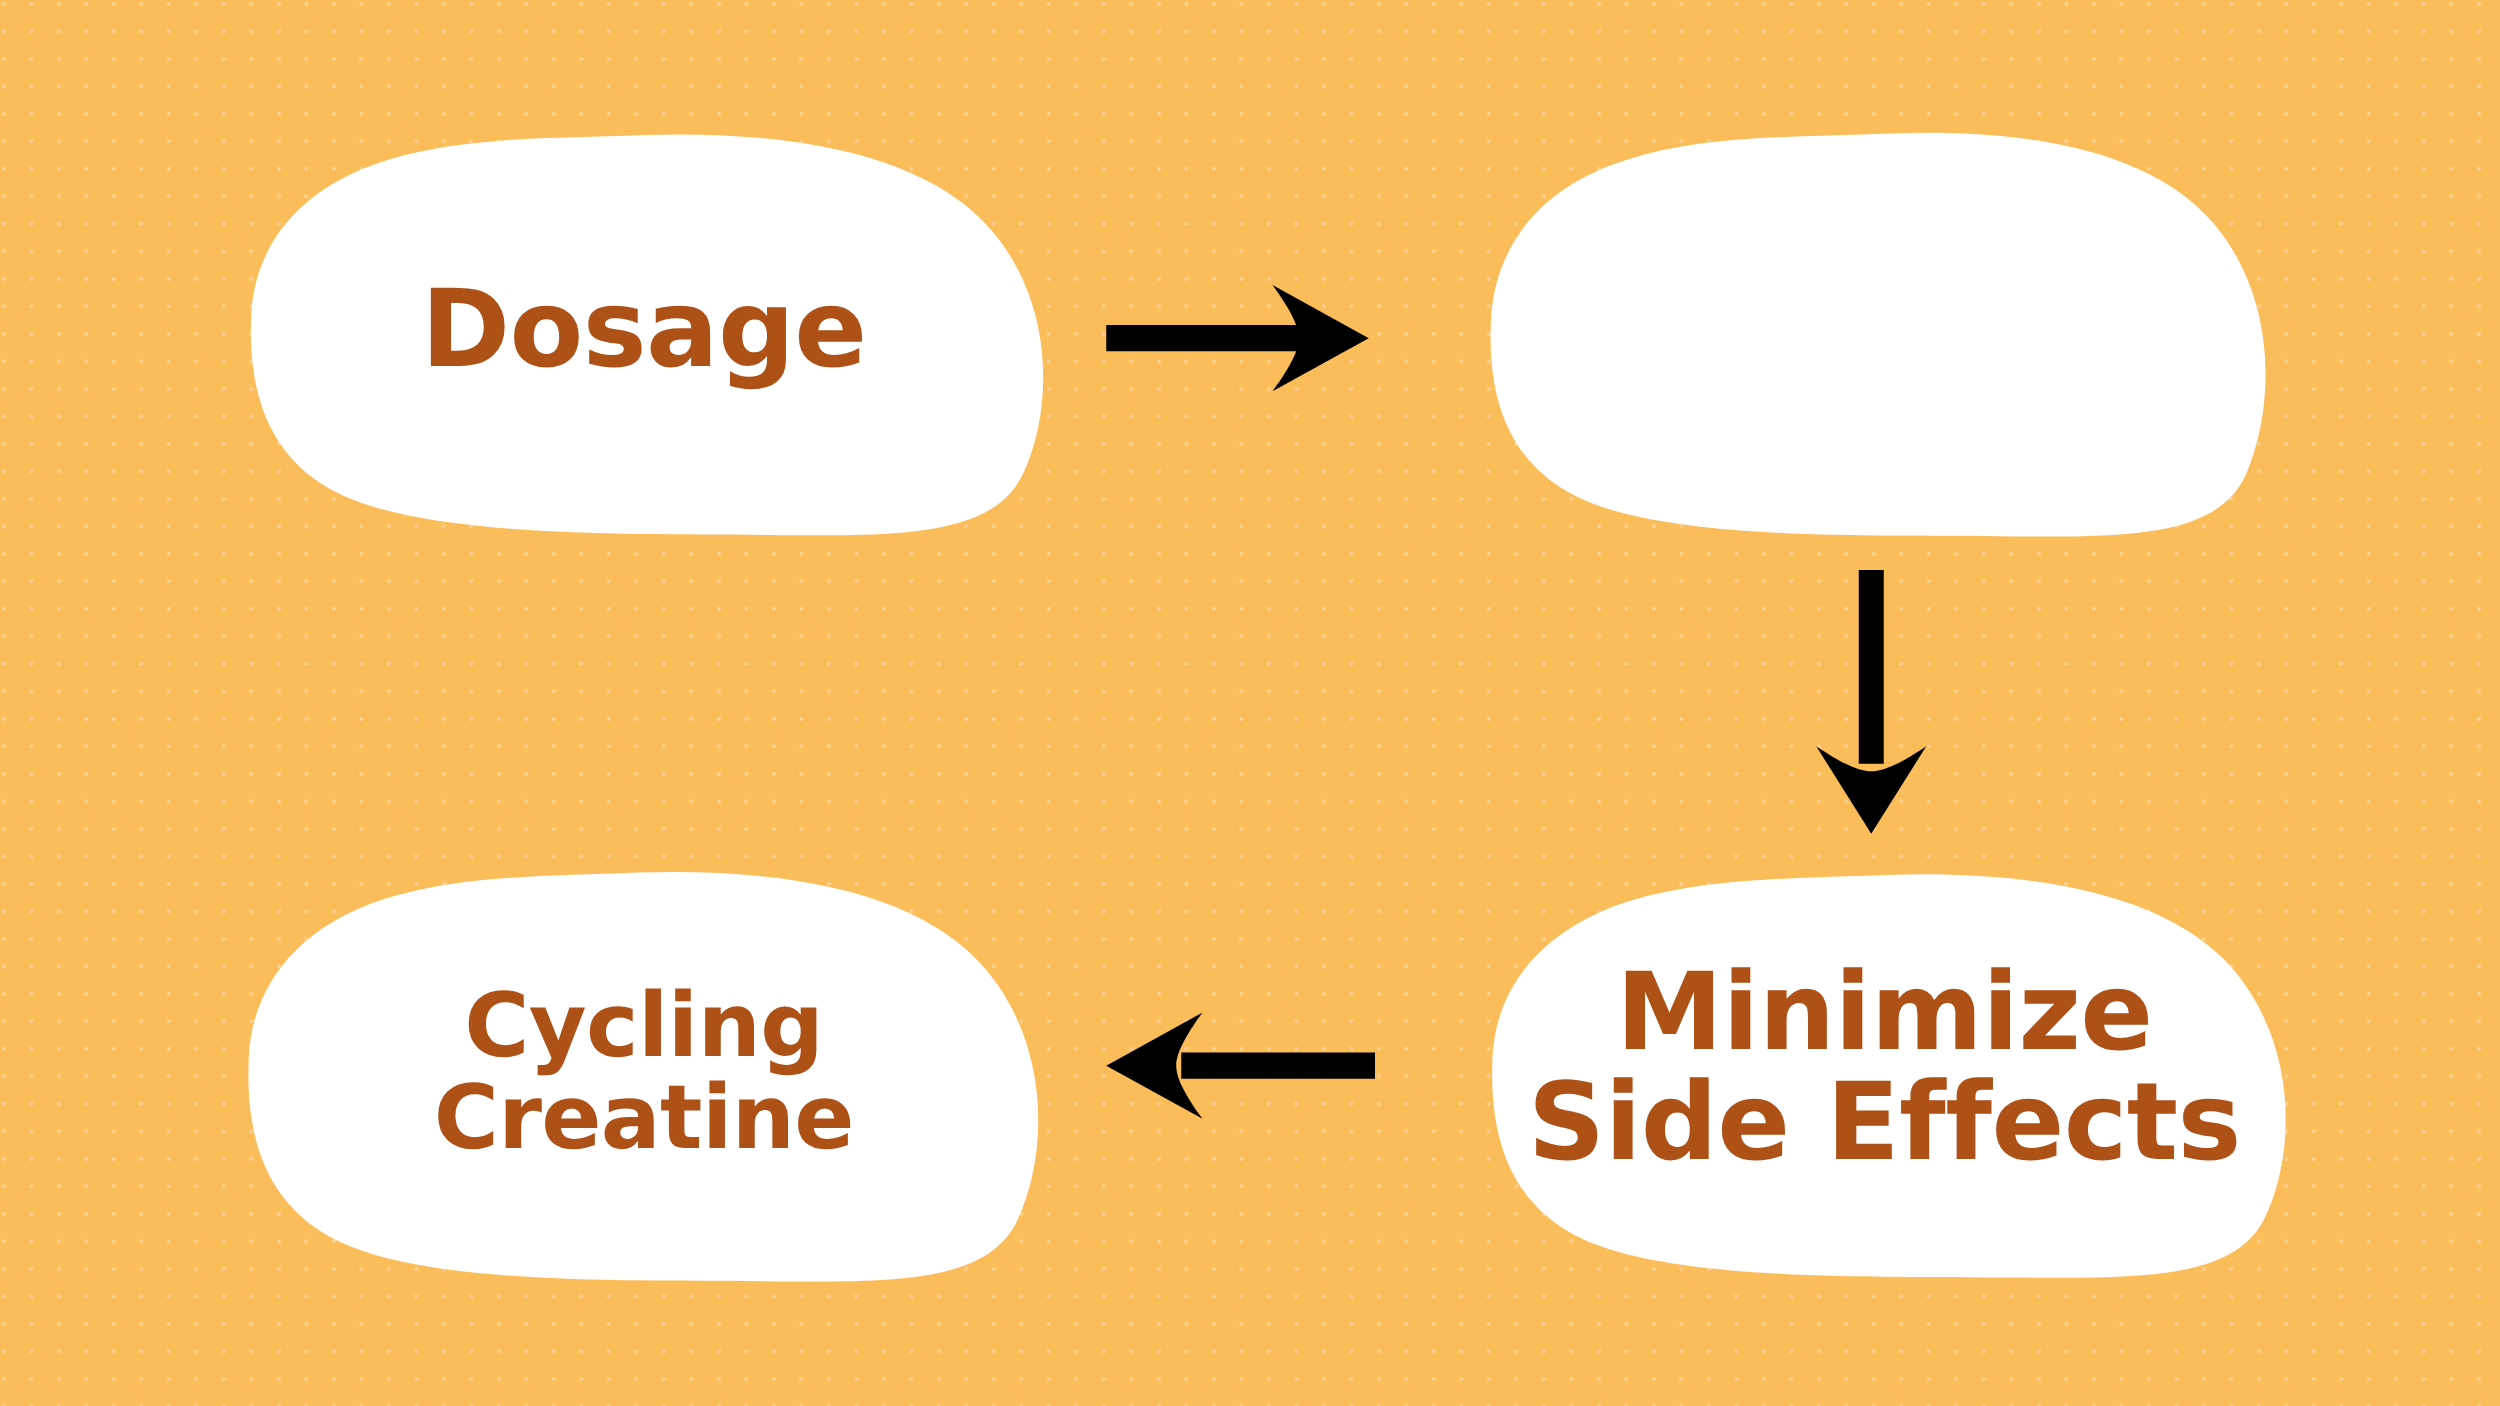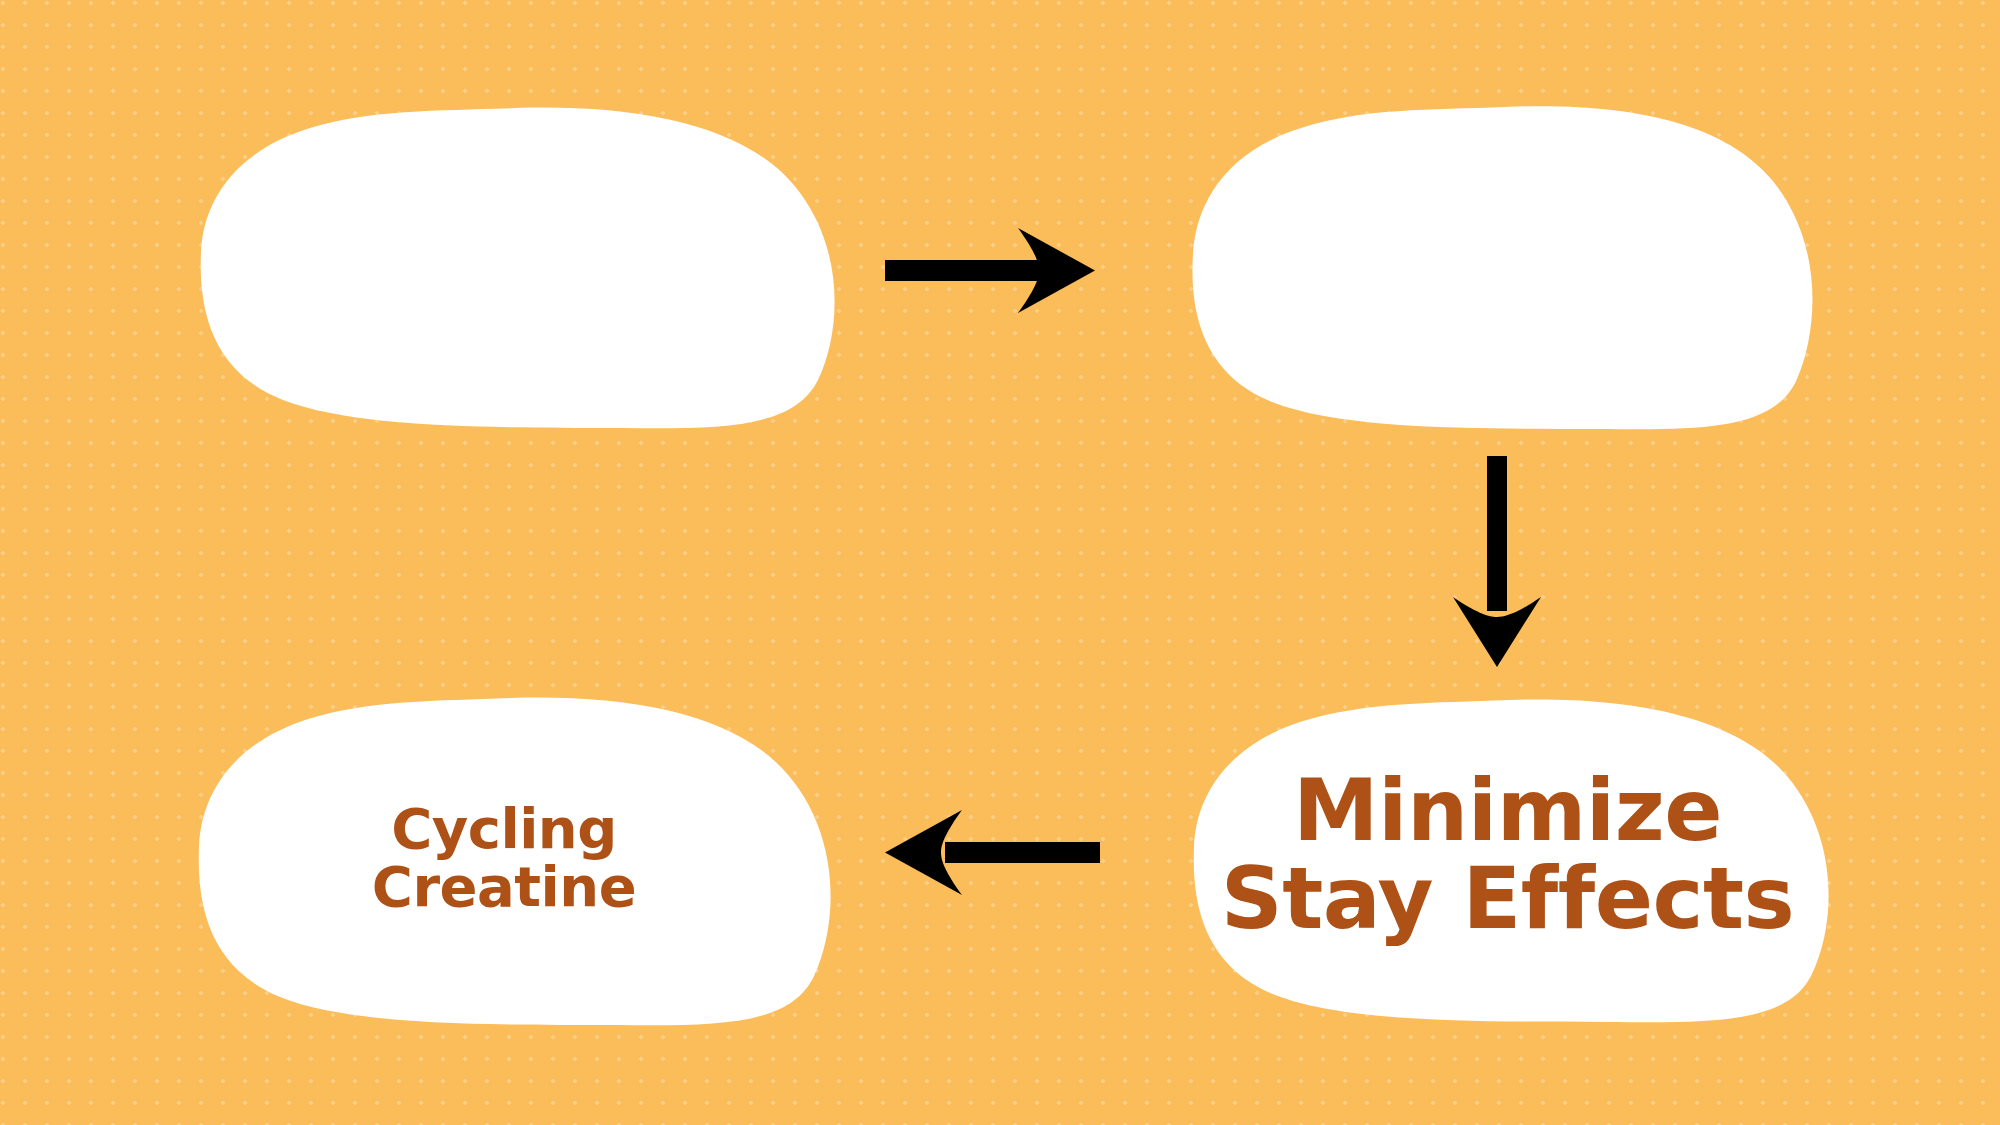--- a/index.html
+++ b/index.html
@@ -52,22 +52,22 @@
   
   #label-dosage {
     left: 200px; top: 110px; width: 630px; height: 310px;
     font-size: 86px;
   }
   #label-hydration {
     left: 1195px; top: 108px; width: 610px; height: 312px;
     font-size: 86px;
   }
   #label-cycling {
-    left: 189px; top: 700px; width: 630px; height: 315px;
-    font-size: 56px;
+    left: 200px; top: 700px; width: 630px; height: 315px;
+    font-size: 71px;
   }
   #label-side-effects {
     left: 1190px; top: 700px; width: 635px; height: 310px;
     font-size: 86px;
   }
 </style>
 </head>
 <body>
 
 <div id="canvas">
@@ -138,21 +138,22 @@
 
       <path fill="#000000" d="M 885 852.5
                L 962 810
                C 946 832, 941 844, 941 852.5
                C 941 861, 946 873, 962 895
                Z"></path>
     </g>
 
   </svg>
 
+  <div class="node-label" id="label-dosage">Dosage</div>
 
 
   <div class="node-label" id="label-side-effects">Minimize
-Stay Effects</div>
+Side Effects</div>
 
   <div class="node-label" id="label-cycling">Cycling
 Creatine</div>
 
 </div>
 
 </body></html>

